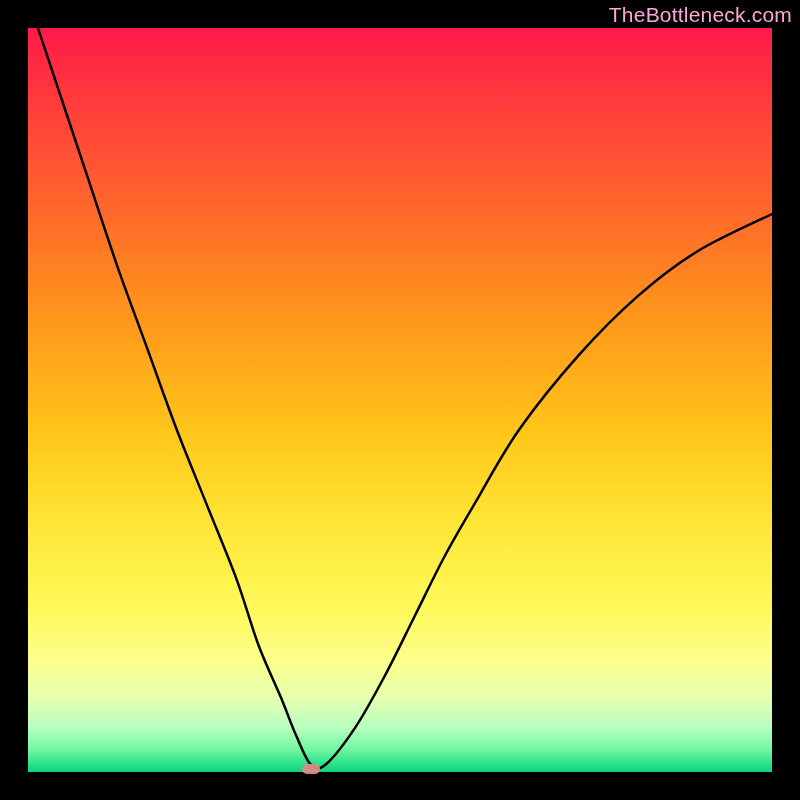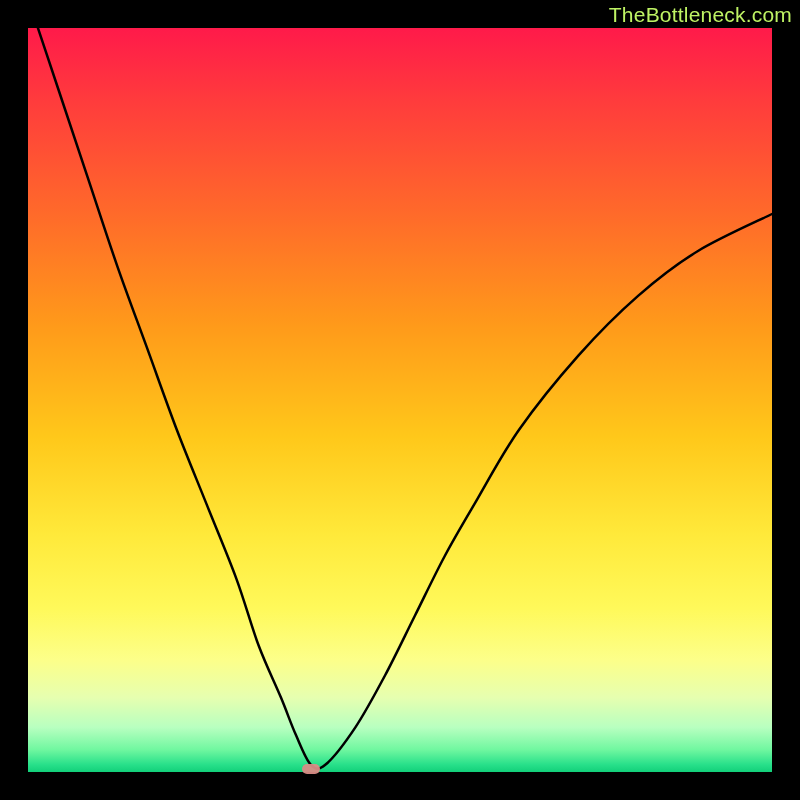--- a/index.html
+++ b/index.html
@@ -36,21 +36,21 @@
       #b8ffc0 94%,
       #70f7a0 97%,
       #28e08a 99%,
       #12d07a 100%
     );
   }
   .watermark {
     position: absolute;
     top: 3px;
     right: 8px;
-    color: #bef264;
+    color: #f9a8d4;
     font-size: 21px;
     font-weight: 400;
     letter-spacing: 0.2px;
     z-index: 5;
   }
   svg.curve {
     position: absolute;
     left: 0;
     top: 0;
     width: 744px;

